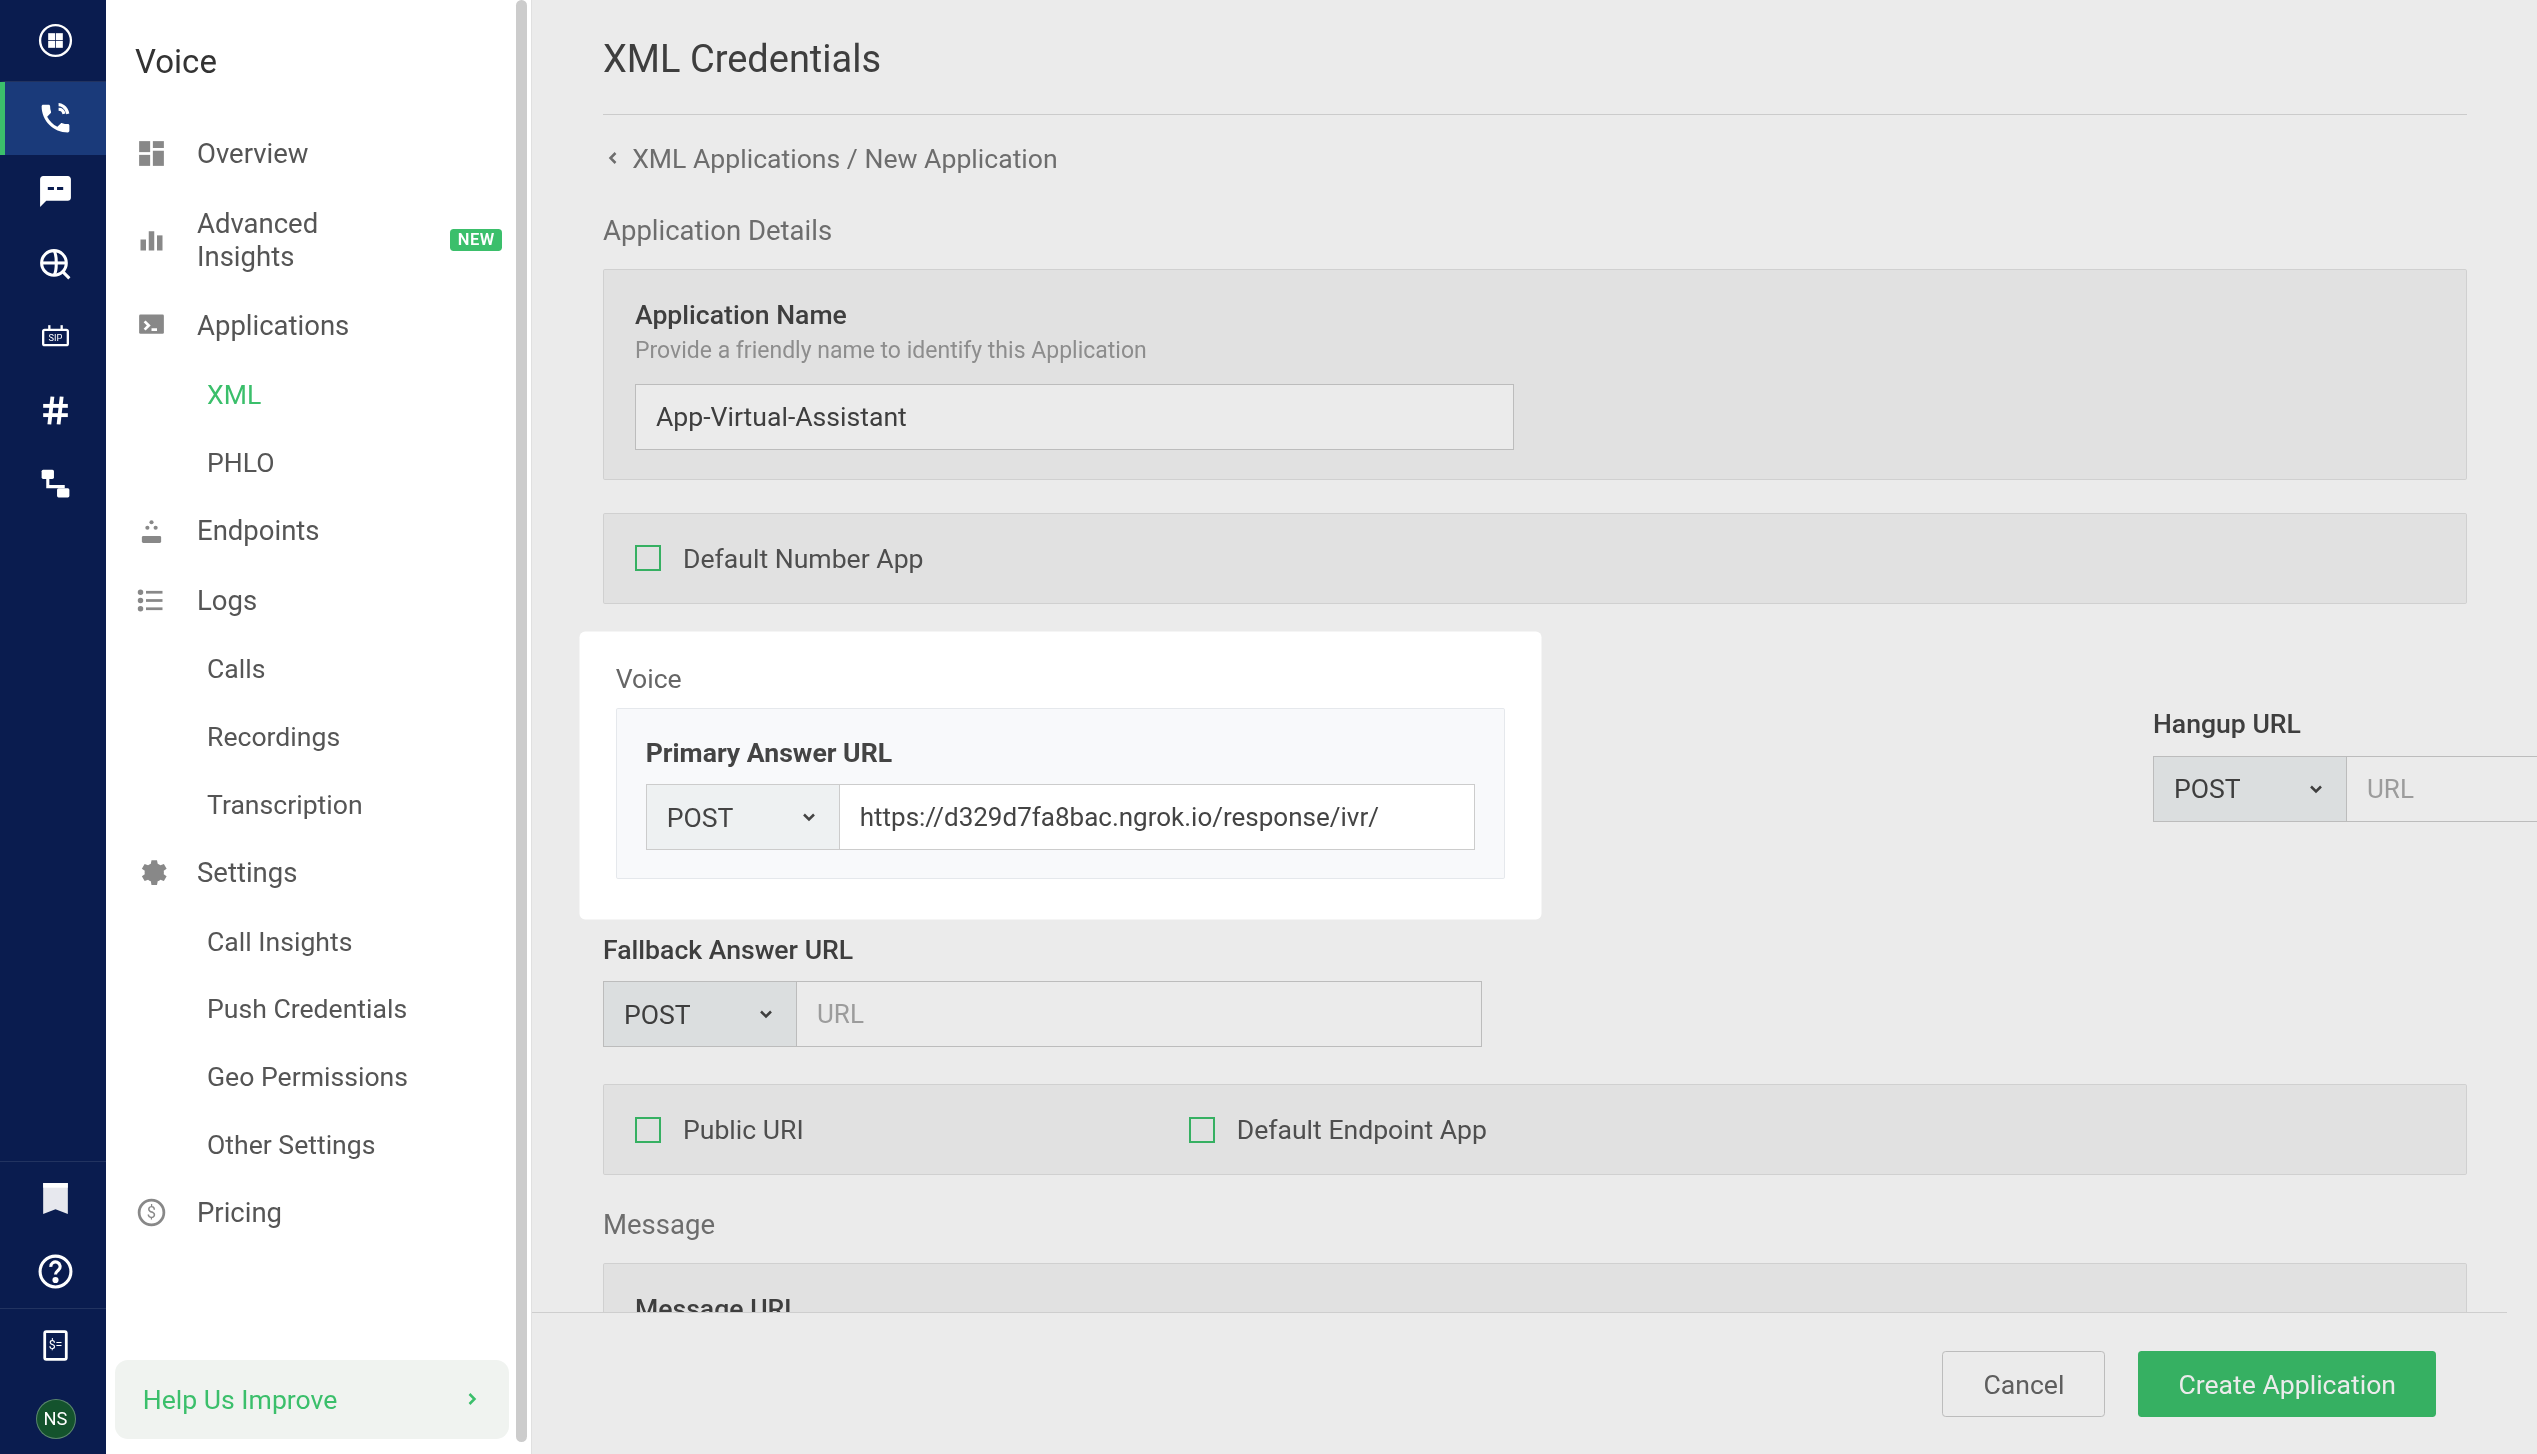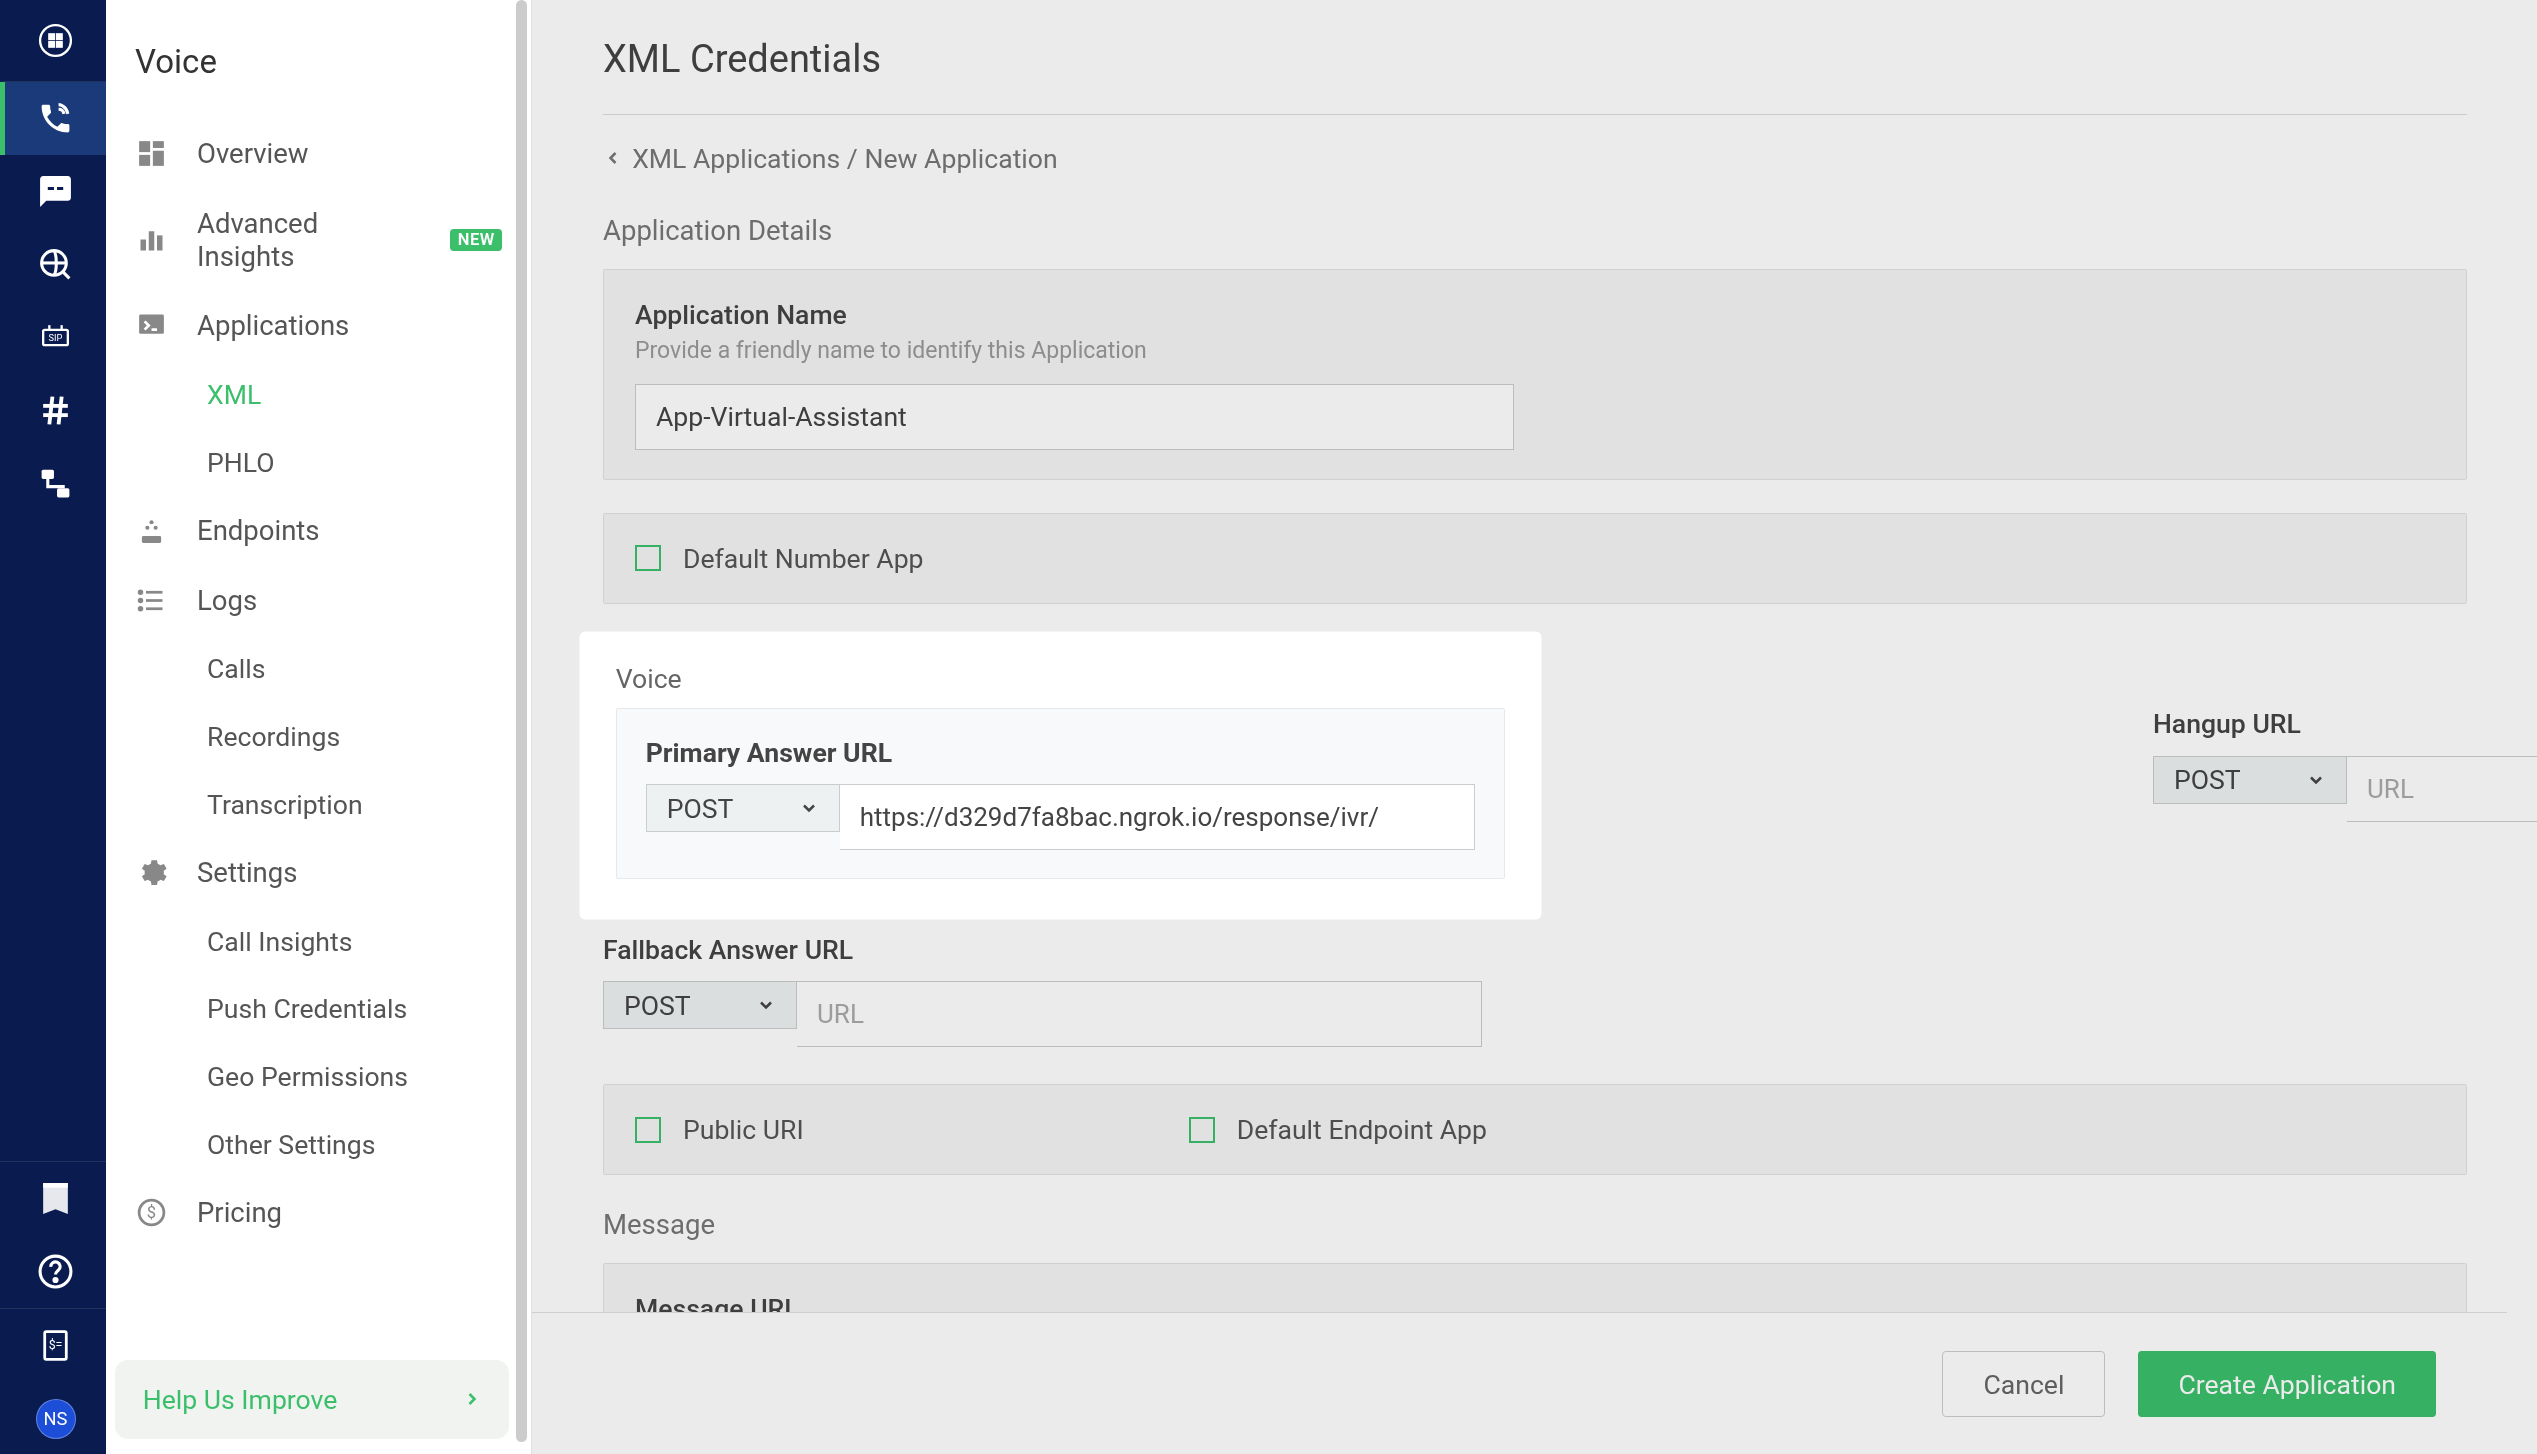--- a/index.html
+++ b/index.html
@@ -8,21 +8,21 @@
 
 
 .icon-rail { width: 106px; background: #0a1c4f; display: flex; flex-direction: column; height: 100%; }
 .rail-group-top { flex: 0 0 auto; }
 .rail-group-bottom { margin-top: auto; display: flex; flex-direction: column; }
 .rail-item { width: 106px; height: 73px; display: flex; align-items: center; justify-content: center; color: #fff; cursor: pointer; border-left: 5.5px solid transparent; }
 .rail-item.first { height: 82px; border-bottom: 0.9px solid rgba(255,255,255,0.1); }
 .rail-item.active { background: #1a3a7a; border-left: 5.5px solid #3bbf6b; }
 .rail-item svg { width: 37px; height: 37px; }
 .rail-separator { border-top: 0.9px solid rgba(255,255,255,0.1); }
-.rail-avatar { width: 40px; height: 40px; border-radius: 50%; background: #1d4ed8; color: #fff; display: flex; align-items: center; justify-content: center; font-size: 18.3px; border: 1.8px solid rgba(255,255,255,0.3); }
+.rail-avatar { width: 40px; height: 40px; border-radius: 50%; background: #14532d; color: #fff; display: flex; align-items: center; justify-content: center; font-size: 18.3px; border: 1.8px solid rgba(255,255,255,0.3); }
 
 
 .sidebar { width: 426px; background: #fff; border-right: 0.9px solid #e0e0e0; display: flex; flex-direction: column; position: relative; }
 .sidebar-title { padding: 42px 29px 38px 29px; font-size: 33px; font-weight: 400; color: #333; }
 .nav-list { flex: 1; overflow-y: auto; padding-bottom: 110px; }
 .nav-item { display: flex; align-items: center; padding: 18.3px 29px; font-size: 27.5px; color: #555; cursor: pointer; gap: 29px; }
 .nav-item.sub { padding-left: 101px; font-size: 26.6px; }
 .nav-item.active { color: #3bbf6b; }
 .nav-icon { width: 33px; height: 33px; display: flex; align-items: center; justify-content: center; color: #888; flex-shrink: 0; }
 .nav-icon svg { width: 33px; height: 33px; }
@@ -36,21 +36,21 @@
 .page-title { font-size: 38px; color: #444; font-weight: 400; padding-bottom: 33px; border-bottom: 0.9px solid #ddd; }
 .breadcrumb { display: flex; align-items: center; gap: 9.2px; padding: 27.5px 0 40px 0; font-size: 26.6px; color: #777; cursor: pointer; }
 .section-header { font-size: 27.5px; color: #777; font-weight: 400; margin-bottom: 22px; }
 .card { background: #f5f5f5; border: 0.9px solid #e2e2e2; border-radius: 1.8px; padding: 29px 31px; margin-bottom: 33px; }
 .card .field-label { font-size: 26.6px; color: #444; font-weight: 500; margin-bottom: 7.3px; }
 .card .field-hint { font-size: 23px; color: #999; margin-bottom: 20px; }
 .text-input { width: 879px; height: 66px; border: 0.9px solid #ccc; background: #fff; padding: 0 20px; font-size: 26.6px; color: #444; }
 .check-row { display: flex; align-items: center; gap: 22px; font-size: 26.6px; color: #555; }
 .checkbox { width: 26px; height: 26px; border: 2.7px solid #3bbf6b; flex-shrink: 0; }
 .url-row { display: flex; }
-.method-select { width: 194px; height: 48px; border: 0.9px solid #ccc; background: #eef1f2; display: flex; align-items: center; justify-content: space-between; padding: 16px 20px; font-size: 26.6px; color: #444; cursor: pointer; }
+.method-select { width: 194px; height: 66px; border: 0.9px solid #ccc; background: #eef1f2; display: flex; align-items: center; justify-content: space-between; padding: 16px 20px; font-size: 26.6px; color: #444; cursor: pointer; }
 .url-input { flex: 1; height: 66px; border: 0.9px solid #ccc; border-left: none; background: #fff; padding: 0 20px; font-size: 26px; color: #444; }
 .url-input::placeholder { color: #aaa; }
 .check-row-pair { display: flex; gap: 385px; }
 
 
 .highlight-block { background: #fff; border-radius: 1.8px; padding: 26px 31px 35px 31px; margin-bottom: 20px; box-shadow: 0 0 0 5.5px rgba(255,255,255,1); position: relative; z-index: 20; width: 951px; margin-left: -18.3px; }
 .highlight-block .card-inner { background: #f8f9fb; border: 0.9px solid #e5e8ec; padding: 27.5px 29px; margin-top: 14.7px; border-radius: 1.8px; }
 
 
 .footer-bar { position: absolute; bottom: 0; left: 0; right: 31px; background: #fff; border-top: 0.9px solid #e0e0e0; padding: 38px 71px; display: flex; justify-content: flex-end; gap: 33px; z-index: 5; }

